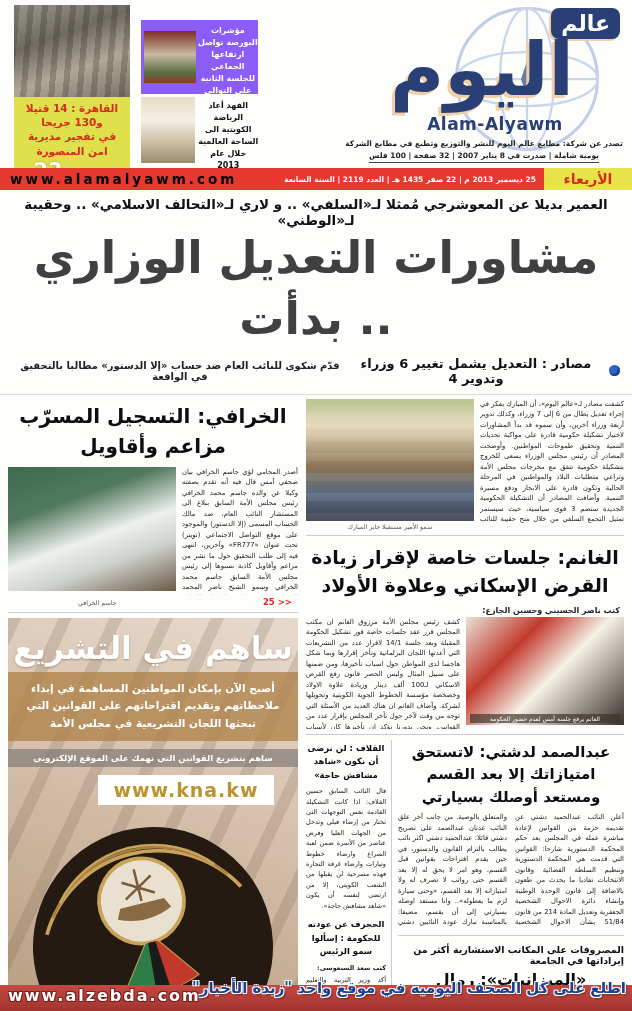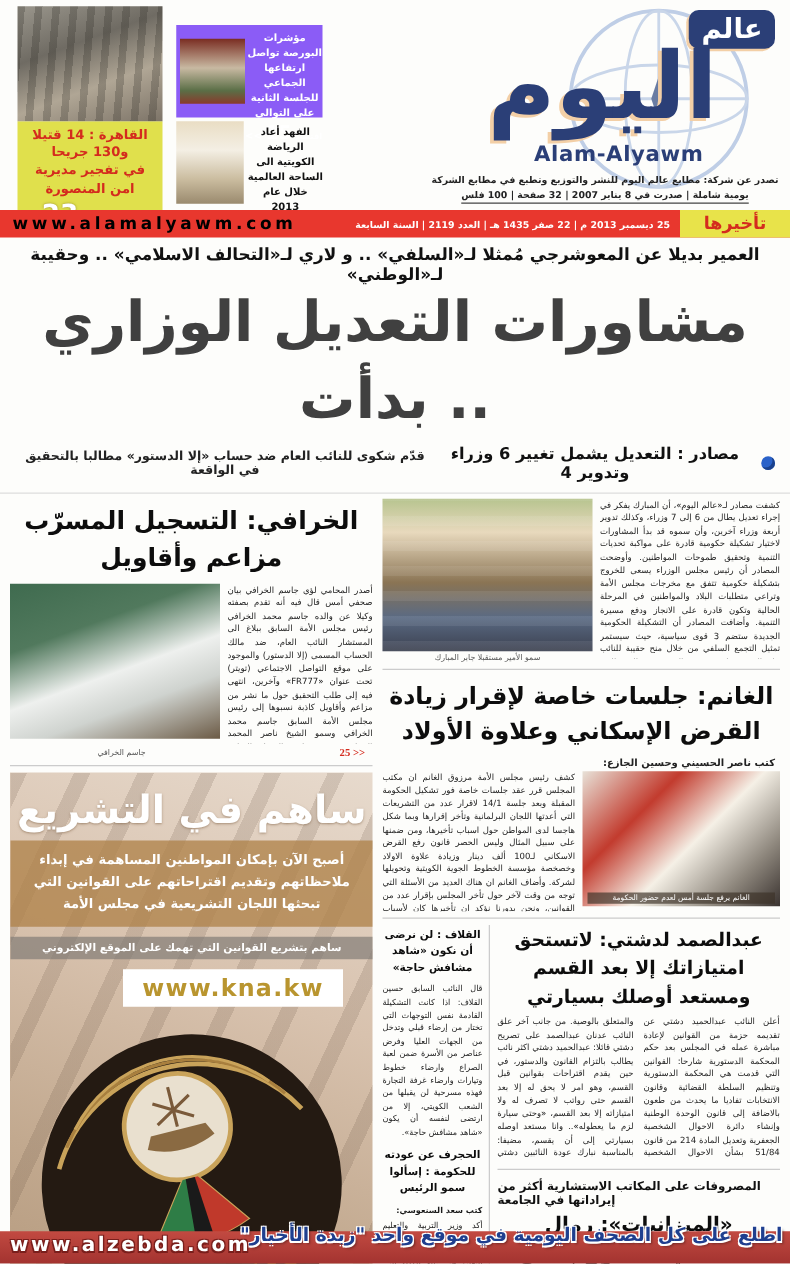--- a/index.html
+++ b/index.html
@@ -77,28 +77,28 @@
   .photo-mubarak { height:122px; background:linear-gradient(180deg,#b7c48f 0%,#e8d9bd 22%,#8a7454 55%,#5a6a83 78%,#3c4150 100%); }
   .photo-mubarak:after { content:""; position:absolute; inset:0; background:repeating-linear-gradient(0deg,rgba(255,255,255,.08) 0 8px,transparent 8px 20px); }
 
   .art-head { font-weight:bold; color:#0d0d0d; text-align:center; line-height:1.5; }
   .ghanim-head { font-size:19px; padding:2px 4px 4px; }
   .byline { font-size:8px; font-weight:bold; color:#222; padding:2px 4px; }
   .ghanim-row { display:flex; gap:6px; }
   .photo-ghanim { flex:0 0 158px; height:108px; background:linear-gradient(135deg,#e8e2d8 0%,#c23b2e 30%,#f5f0e6 55%,#8d867c 80%,#3a3330 100%); }
   .pic-cap-overlay { position:absolute; bottom:2px; left:4px; right:4px; background:rgba(60,50,40,.68); color:#fff; font-size:6px; text-align:center; padding:1px 2px; }
   .ghanim-row .txt { flex:1; height:112px; }
-  .pageref { color:#d42b1e; font-weight:bold; font-size:8.5px;font-family:Liberation Serif, serif; }
+  .pageref { color:#d42b1e; font-weight:bold; font-size:8.5px; }
 
   .bottom-row { display:flex; gap:6px; margin-top:4px; }
   .art-col { flex:1; min-width:0; }
   .brief-col { flex:0 0 86px; border-right:1px solid #ccc; padding-right:5px; display:flex; flex-direction:column; }
   .samad-head { font-size:15px; padding:1px 2px 4px; }
   .twocol { column-count:2; column-gap:8px; }
-  .mez-kicker { font-size:9.5px; font-weight:bold; text-align:left; color:#111; padding:3px 0 1px; }
+  .mez-kicker { font-size:9.5px; font-weight:bold; text-align:right; color:#111; padding:3px 0 1px; }
   .mez-head { font-size:16px; padding:1px 2px 4px; }
 
   .brief-title { font-size:8.5px; font-weight:bold; color:#0d0d0d; text-align:center; line-height:1.6; padding:2px 0 4px; }
   .brief-body { font-size:6.5px; line-height:1.6; text-align:justify; color:#1c1c1c; overflow:hidden; }
 
   
   .kharafi-head { font-size:20px; line-height:1.5; padding:2px 0 6px; }
   .kharafi-row { display:flex; gap:6px; }
   .kharafi-row .txt { flex:1; height:128px; }
   .photo-kharafi { flex:0 0 168px; height:124px; background:linear-gradient(160deg,#3f6b4f 0%,#51795d 30%,#eef0ee 55%,#cfd3cf 72%,#6b5a45 100%); }
@@ -179,21 +179,21 @@
           <span class="n">27</span>
           <span class="s">رياضة</span>
         </div>
       </div>
     </div>
   </header>
 
   <div class="redbar">
     <span class="url">www.alamalyawm.com</span>
     <span class="dateline">25 ديسمبر 2013 م | 22 صفر 1435 هـ | العدد 2119 | السنة السابعة</span>
-    <span class="weekday-box">تأخيرها</span>
+    <span class="weekday-box">الأربعاء</span>
   </div>
 
   <section class="lead">
     <div class="kicker">العمير بديلا عن المعوشرجي مُمثلا لـ«السلفي» .. و لاري لـ«التحالف الاسلامي» .. وحقيبة لـ«الوطني»</div>
     <div class="main-headline">مشاورات التعديل الوزاري .. بدأت</div>
     <div class="subrow">
       <div class="sub-right">
         <span class="blue-dot"></span>
         <span>مصادر : التعديل يشمل تغيير 6 وزراء وتدوير 4</span>
       </div>

